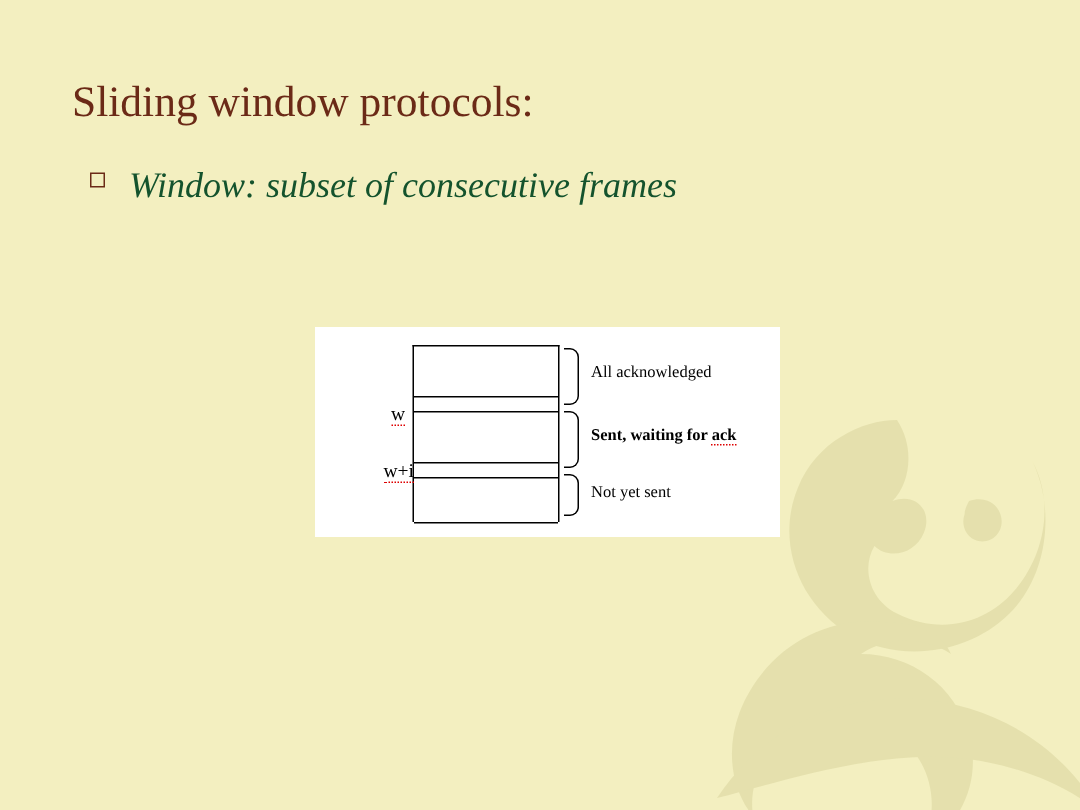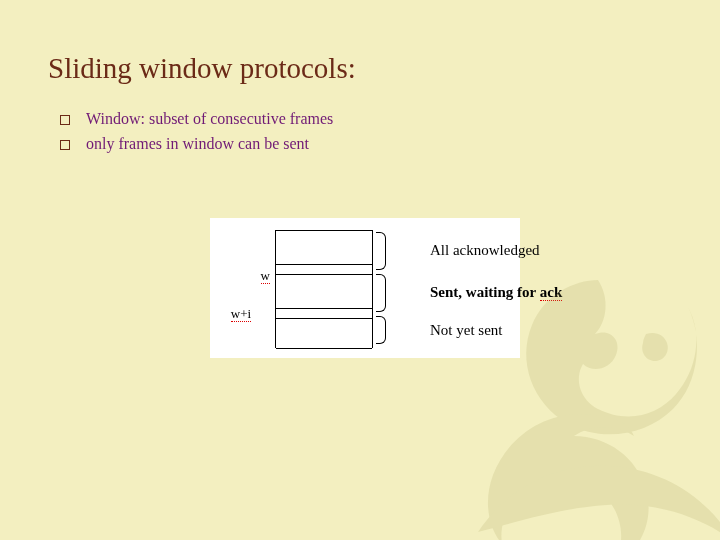--- a/index.html
+++ b/index.html
@@ -20,26 +20,27 @@
     color: #6b2a17;
     font-size: 29px;
     font-weight: 400;
     margin-bottom: 22px;
   }
   .bullets {
     list-style: none;
     padding-left: 12px;
   }
   .bullets li {
-    color: #701a75;
-    font-size: 16px;
+    color: #14532d;
+    font-size: 24px;
     line-height: 1.45;
     position: relative;
     padding-left: 26px;
     margin-bottom: 2px;
+    font-style: italic;
   }
   .bullets li::before {
     content: "";
     position: absolute;
     left: 0;
     top: 8px;
     width: 10px;
     height: 10px;
     border: 1.5px solid #6b2a17;
     box-sizing: border-box;
@@ -75,39 +76,38 @@
   .stack .row.last { height: 30px; border-bottom: 1px solid #000; }
   .lbl-left {
     position: absolute;
     font-size: 13px;
     color: #000;
     text-align: right;
     width: 50px;
   }
   .underline-red { border-bottom: 1px dotted #d00; }
   .lbl-w    { left: 10px; top: 50px; }
-  .lbl-wi   { left: 6px; top: 88px; text-align: center; }
+  .lbl-wi   { left: 16px; top: 88px; }
   
   .brace {
     position: absolute;
     left: 166px;
     border: 1px solid #000;
     border-left: none;
     border-radius: 0 6px 6px 0;
     width: 10px;
   }
   .brace.b1 { top: 14px;  height: 38px; }
   .brace.b2 { top: 56px;  height: 38px; }
   .brace.b3 { top: 98px;  height: 28px; }
   .lbl-right {
     position: absolute;
     left: 184px;
-    font-size: 15px;
+    font-size: 11px;
     white-space: nowrap;
-    margin-left: 36px;
   }
   .lbl-r1 { top: 24px; }
   .lbl-r2 { top: 66px; font-weight: bold; }
   .lbl-r3 { top: 104px; text-align: right; }
   
   .phoenix {
     position: absolute;
     right: -30px;
     bottom: -10px;
     width: 300px;
@@ -131,21 +131,20 @@
 </style>
 </head>
 <body>
 
 <div class="slide">
 
   <h1 class="title">Sliding window protocols:</h1>
 
   <ul class="bullets">
     <li>Window: subset of consecutive frames</li>
-    <li>only frames in window can be sent</li>
   </ul>
 
   <div class="diagram">
     <div class="dg-inner">
       <div class="stack">
         <div class="row"></div>
         <div class="row thin"></div>
         <div class="row mid"></div>
         <div class="row thin"></div>
         <div class="row last"></div>

